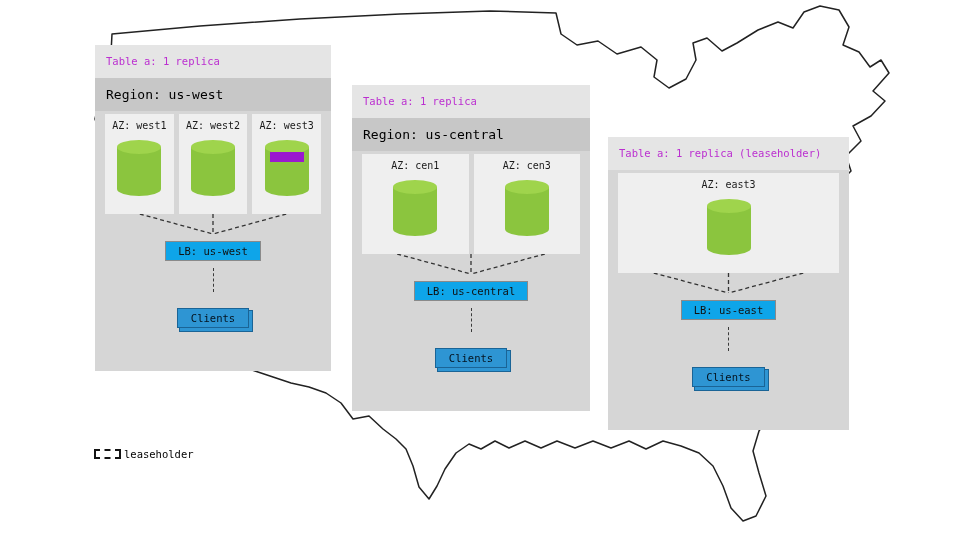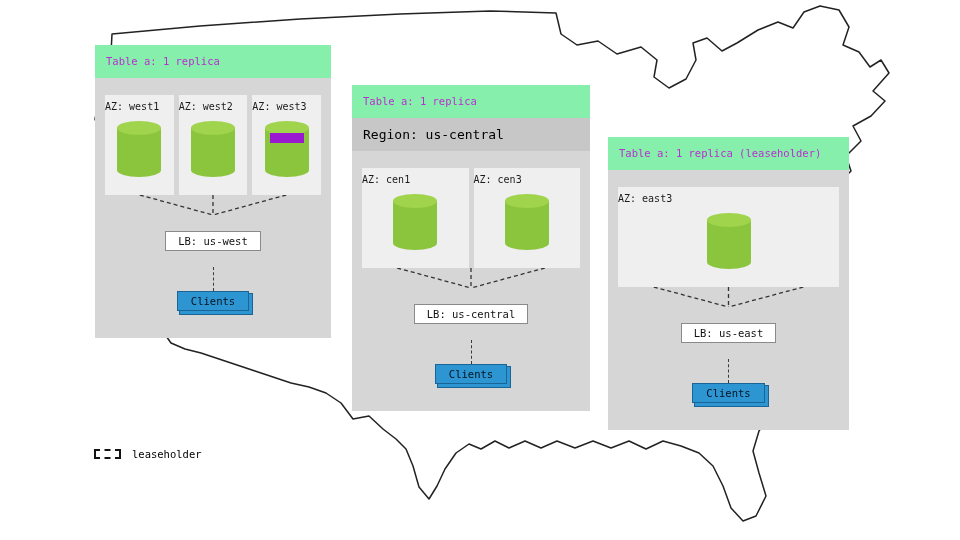--- a/index.html
+++ b/index.html
@@ -5,53 +5,53 @@
   * { margin:0; padding:0; box-sizing:border-box; }
   html,body { width:960px; height:540px; }
   body {
     position:relative; overflow:hidden; background:#ffffff;
     font-family:"DejaVu Sans Mono","Liberation Mono",monospace; color:#111;
   }
   #map { position:absolute; left:0; top:0; }
 
   .panel { position:absolute; }
   .table-strip {
-    height:33px; background:#86efac; color:var(--table-label,#bb2fd0);
+    height:33px; background:#e5e5e5; color:var(--table-label,#bb2fd0);
     font-size:10.5px; line-height:33px; padding:0 11px; white-space:nowrap;
   }
   .region-body { background:#d6d6d6; padding-bottom:27px; }
   .region-title {
     height:33px; background:#c7c7c7; color:#000;
     font-size:13px; line-height:33px; padding:0 11px;
   }
   .az-row { display:flex; gap:5px; padding:3px 10px 0 10px; }
-  .az-box { flex:1; background:#efefef; height:100px; text-align:left;margin-top:14px; }
+  .az-box { flex:1; background:#efefef; height:100px; text-align:center; }
   .az-label { font-size:10px; padding-top:6px; color:#1a1a1a; }
   .cyl { position:relative; width:46px; height:58px; margin:8px auto 0 auto; }
   .chip {
     display:none; position:absolute; left:50%; top:13px; transform:translateX(-50%);
     width:34px; height:10px; background:var(--replica,#9a18cf);
   }
   .has-replica .chip { display:block; }
   .is-leaseholder .chip { width:38px; height:14px; border:2px dashed #000; }
   .conn { display:block; width:100%; height:20px; }
   .lb-box {
-    width:fit-content; margin:16px auto; background:#ffffff; border:1px solid #8a8a8a;
+    width:fit-content; margin:7px auto; background:#0ea5e9; border:1px solid #8a8a8a;
     font-size:10.5px; padding:3px 12px; white-space:nowrap;
   }
   .vline { width:0; height:24px; margin:0 auto; border-left:1.5px dashed #3a3a3a; }
   .clients {
-    width:fit-content; margin:0 auto; position:relative;
+    width:fit-content; margin:16px auto; position:relative;
     background:var(--clients,#2e95d3); border:1px solid var(--clients-dark,#1a6496);
     color:#04131f; font-size:10.5px; padding:3px 13px;
     box-shadow:3px 3px 0 0 var(--clients,#2e95d3), 3px 3px 0 1px var(--clients-dark,#1a6496);
   }
   .legend {
     position:absolute; left:94px; top:448px;
-    display:flex; align-items:center; gap:11px; font-size:10.5px; color:#000;text-align:right;
+    display:flex; align-items:center; gap:3px; font-size:10.5px; color:#000;text-align:right;
   }
   .swatch { width:27px; height:10px; background:#fff; border:2px dashed #141414; }
 </style>
 </head>
 <body>
 
 <svg id="map" width="960" height="540" viewBox="0 0 960 540">
   <path fill="#ffffff" stroke="#222222" stroke-width="1.5" stroke-linejoin="round" d="
     M112,34 L200,26 L300,19 L400,14 L490,11 L556,13
     L561,34 L577,45 L598,41 L617,54 L641,47 L657,60 L654,77 L669,88 L686,79 L696,60 L693,43 L707,38 L722,51 L737,43
@@ -61,20 +61,21 @@
     L759,431 L753,451 L759,473 L766,496 L756,516 L743,521 L731,508 L723,486 L713,466 L699,453 L681,446
     L663,441 L646,449 L629,441 L611,448 L593,441 L575,448 L557,441 L541,448 L525,441 L509,448 L495,441 L481,449 L469,444
     L456,453 L445,469 L437,486 L429,499 L419,487 L413,466 L406,449 L396,439
     L383,429 L369,416 L353,419 L341,403 L326,393 L309,387 L291,383 L273,377 L255,371 L237,365 L219,359 L201,353 L185,349 L171,343
     L159,326 L149,306 L137,283 L127,259 L117,233 L107,206 L100,181 L96,159 L102,139 L95,119 L100,98 L107,73 L111,53 Z"></path>
 </svg>
 
 <div class="panel" style="left:95px; top:45px; width:236px;">
   <div class="table-strip">Table a: 1 replica</div>
   <div class="region-body">
+    <div class="region-title">Region: us-west</div>
     <div class="az-row">
       <div class="az-box">
         <div class="az-label">AZ: west1</div>
         <div class="cyl">
           <svg width="46" height="58" viewBox="0 0 46 58">
               <path d="M1,8 v42 a22,7 0 0 0 44,0 V8" style="fill:var(--cyl,#8bc53e)"></path>
               <ellipse cx="23" cy="8" rx="22" ry="7" style="fill:var(--cyl-top,#9fd44c)"></ellipse>
             </svg>
           
         </div>

